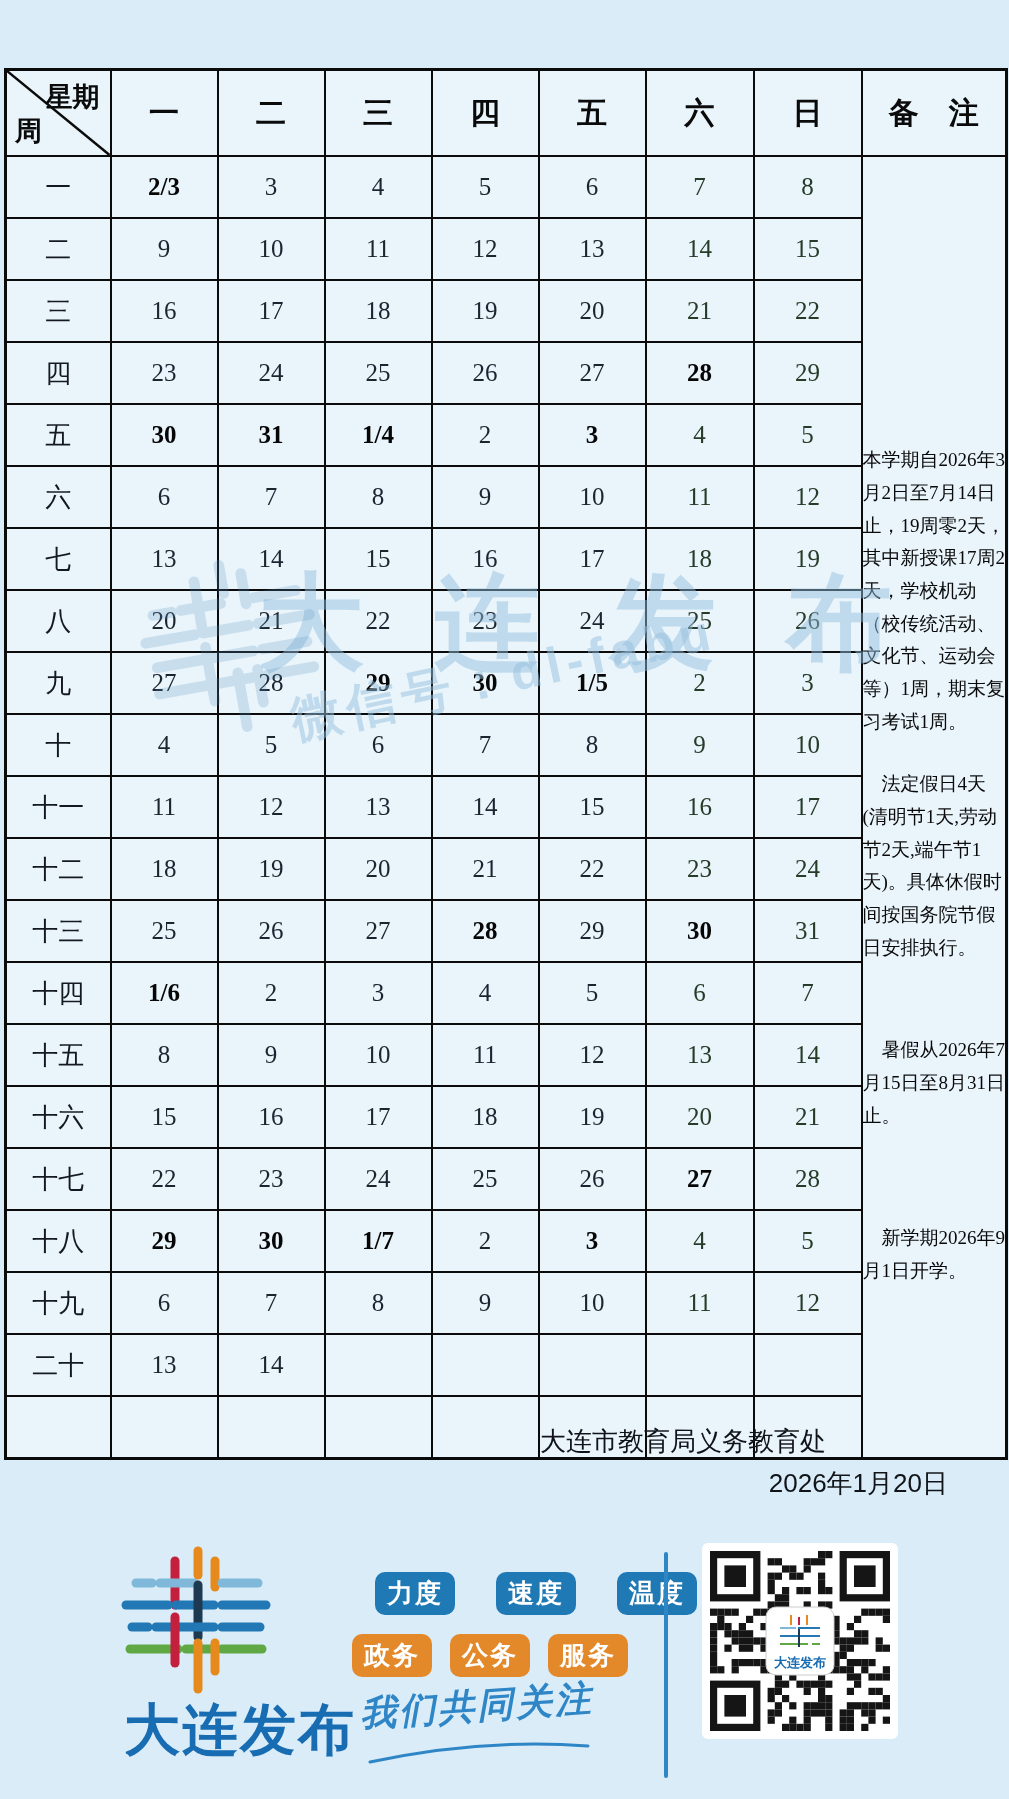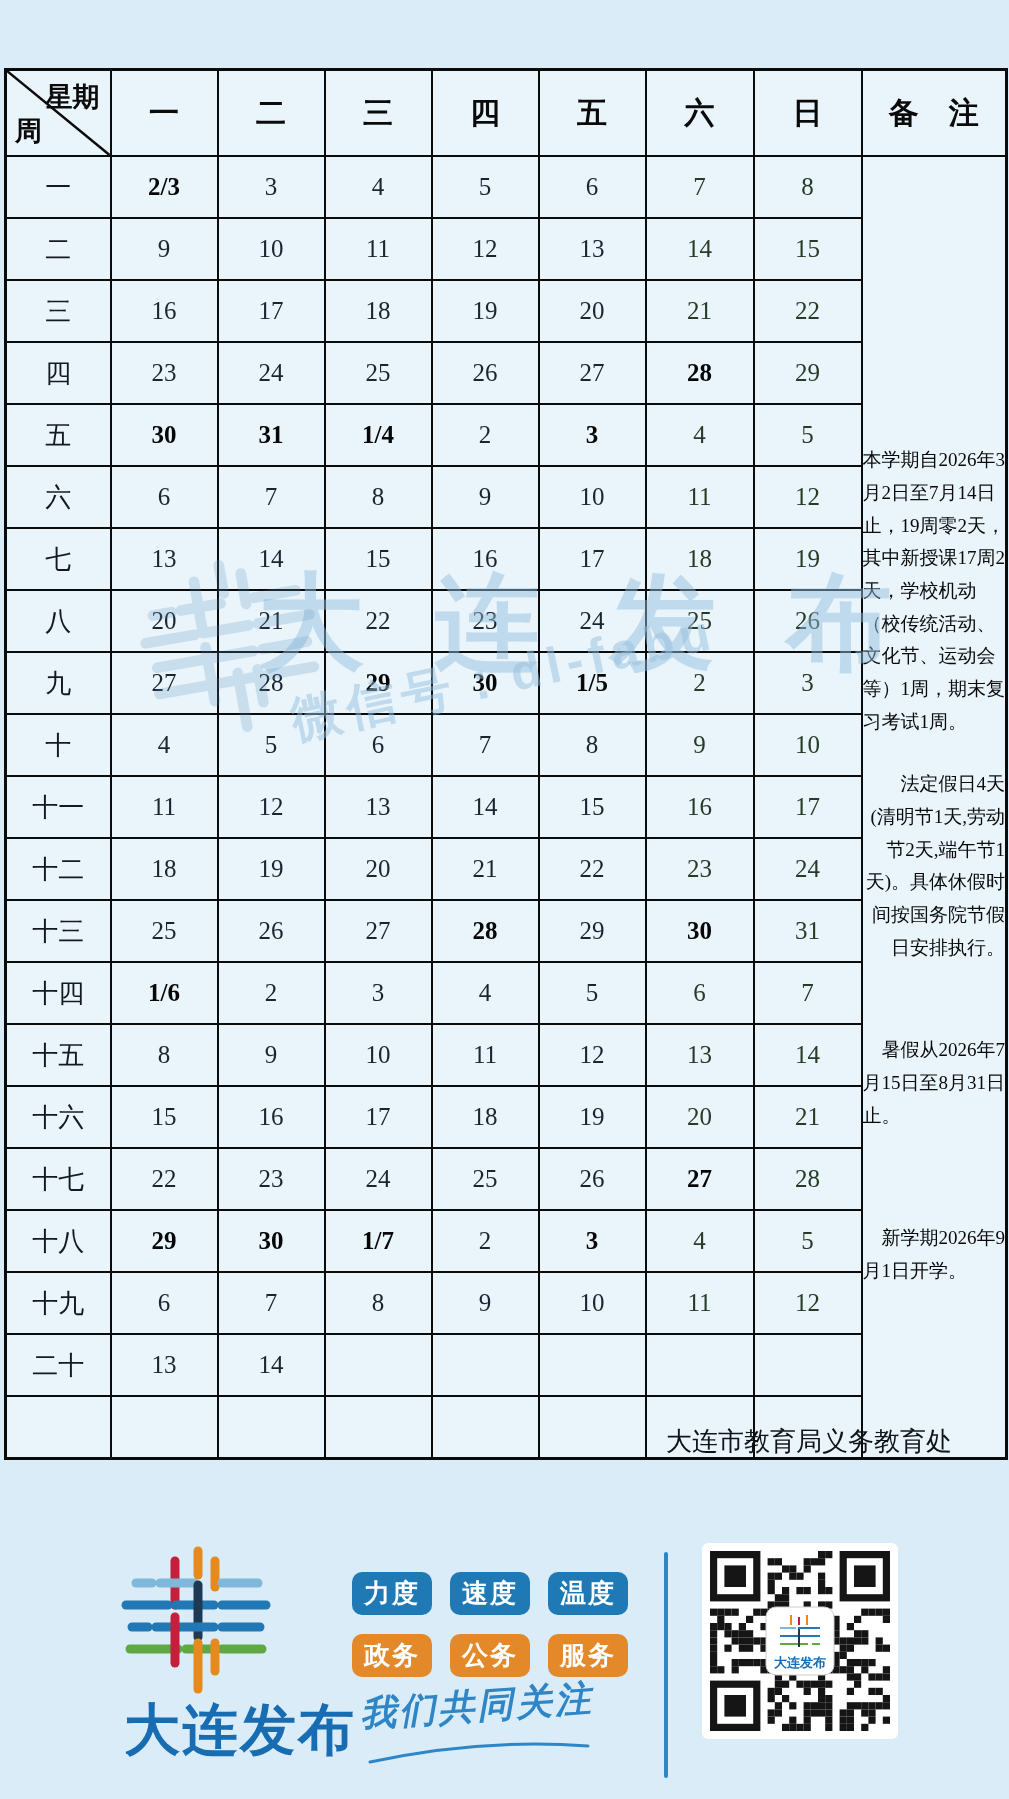--- a/index.html
+++ b/index.html
@@ -26,50 +26,50 @@
   td.wkend{background:#b5d4a7;color:#273c28;}
   td.bd{font-weight:bold;color:#060606;}
   th.corner{position:relative;}
   .corner-top{position:absolute;top:8px;right:10px;font-size:27px;font-weight:bold;text-align:right;}
   .corner-bottom{position:absolute;bottom:6px;left:8px;font-size:27px;font-weight:bold;}
   .corner svg{position:absolute;inset:0;width:100%;height:100%;}
   td.remark{vertical-align:top;text-align:left;padding:0 9px;background:#e4f1fa;}
   .rp{font-family:"Liberation Serif","DejaVu Serif",serif;font-weight:normal;
       font-size:19px;line-height:1.72;color:#0a0a0a;text-align:left;word-break:break-all;}
   .rp0{margin-top:118px;}
-  .rp1{margin-top:30px;text-indent:1em;text-align:right;}
+  .rp1{margin-top:30px;text-indent:1em;}
   .rp2{margin-top:70px;text-indent:1em;}
   .rp3{margin-top:90px;text-indent:1em;}
 
   
   .wm{position:absolute;pointer-events:none;z-index:5;}
   .wm-main{left:258px;top:552px;font-size:106px;font-weight:bold;
            color:rgba(146,190,221,0.48);letter-spacing:70px;white-space:nowrap;}
   .wm-sub{left:292px;top:688px;font-size:50px;font-weight:bold;
           color:rgba(150,192,222,0.50);letter-spacing:6px;white-space:nowrap;
           transform:rotate(-12deg);transform-origin:left center;}
   .wm-logo{left:138px;top:556px;opacity:0.22;transform:rotate(-10deg);}
 
   
-  .footer-org{position:absolute;left:540px;top:1424px;width:412px;text-align:right;
+  .footer-org{position:absolute;left:540px;top:1424px;width:412px;
               font-size:26px;color:#101418;}
   .footer-date{position:absolute;left:540px;top:1466px;width:412px;text-align:right;
                font-size:26px;color:#101418;padding-right:4px;box-sizing:border-box;}
 
   
   .brand-logo{position:absolute;left:118px;top:1545px;}
   .brand-name{position:absolute;left:80px;top:1693px;width:320px;text-align:center;
               font-size:56px;font-weight:bold;color:#176cb2;letter-spacing:2px;}
   .badge-row{position:absolute;display:flex;gap:18px;}
   .badge-row.r1{left:352px;top:1572px;}
   .badge-row.r2{left:352px;top:1634px;}
   .badge{width:80px;height:43px;border-radius:10px;display:flex;align-items:center;
          justify-content:center;color:#ffffff;font-weight:bold;font-size:26px;
          letter-spacing:2px;}
-  .badge.blue{background:#1f79b4;}
+  .badge.blue{background:#1f79b4;margin-left:23px;}
   .badge.orange{background:#e3892a;}
   .slogan{position:absolute;left:360px;top:1682px;width:240px;font-size:36px;
           font-style:italic;font-weight:bold;color:#2f86c6;letter-spacing:3px;
           transform:rotate(-4deg);white-space:nowrap;}
   .swoosh{position:absolute;left:366px;top:1736px;}
   .divider{position:absolute;left:664px;top:1552px;width:4px;height:226px;
            background:#2e86c5;border-radius:2px;}
   .qr{position:absolute;left:702px;top:1543px;}
   .qr-caption{position:absolute;left:660px;top:1742px;width:280px;text-align:center;
               font-size:27px;font-weight:bold;color:#1b79bd;letter-spacing:2px;}
@@ -348,20 +348,21 @@
       <line x1="104" y1="82" x2="142" y2="82"></line>
         <line x1="12" y1="104" x2="96" y2="104"></line>
       <line x1="104" y1="104" x2="144" y2="104"></line>
         <line x1="80" y1="98" x2="80" y2="144"></line>
       <line x1="57" y1="72" x2="57" y2="118"></line>
         <line x1="97" y1="98" x2="97" y2="126"></line>
     </g>
   </svg>
 
   <div class="footer-org">大连市教育局义务教育处</div>
+  <div class="footer-date">2026年1月20日</div>
 
   <svg class="brand-logo" width="160" height="150" viewBox="0 0 160 150">
     <g stroke-linecap="round" stroke-width="9" fill="none">
       <line x1="80" y1="6" x2="80" y2="30" stroke="#e78a1e"></line>
       <line x1="97" y1="16" x2="97" y2="42" stroke="#e78a1e"></line>
       <line x1="57" y1="16" x2="57" y2="60" stroke="#c2203c"></line>
       <line x1="18" y1="38" x2="34" y2="38" stroke="#7fb8d8"></line>
       <line x1="42" y1="38" x2="76" y2="38" stroke="#7fb8d8"></line>
       <line x1="104" y1="38" x2="140" y2="38" stroke="#7fb8d8"></line>
       <line x1="8" y1="60" x2="50" y2="60" stroke="#2278b5"></line>

